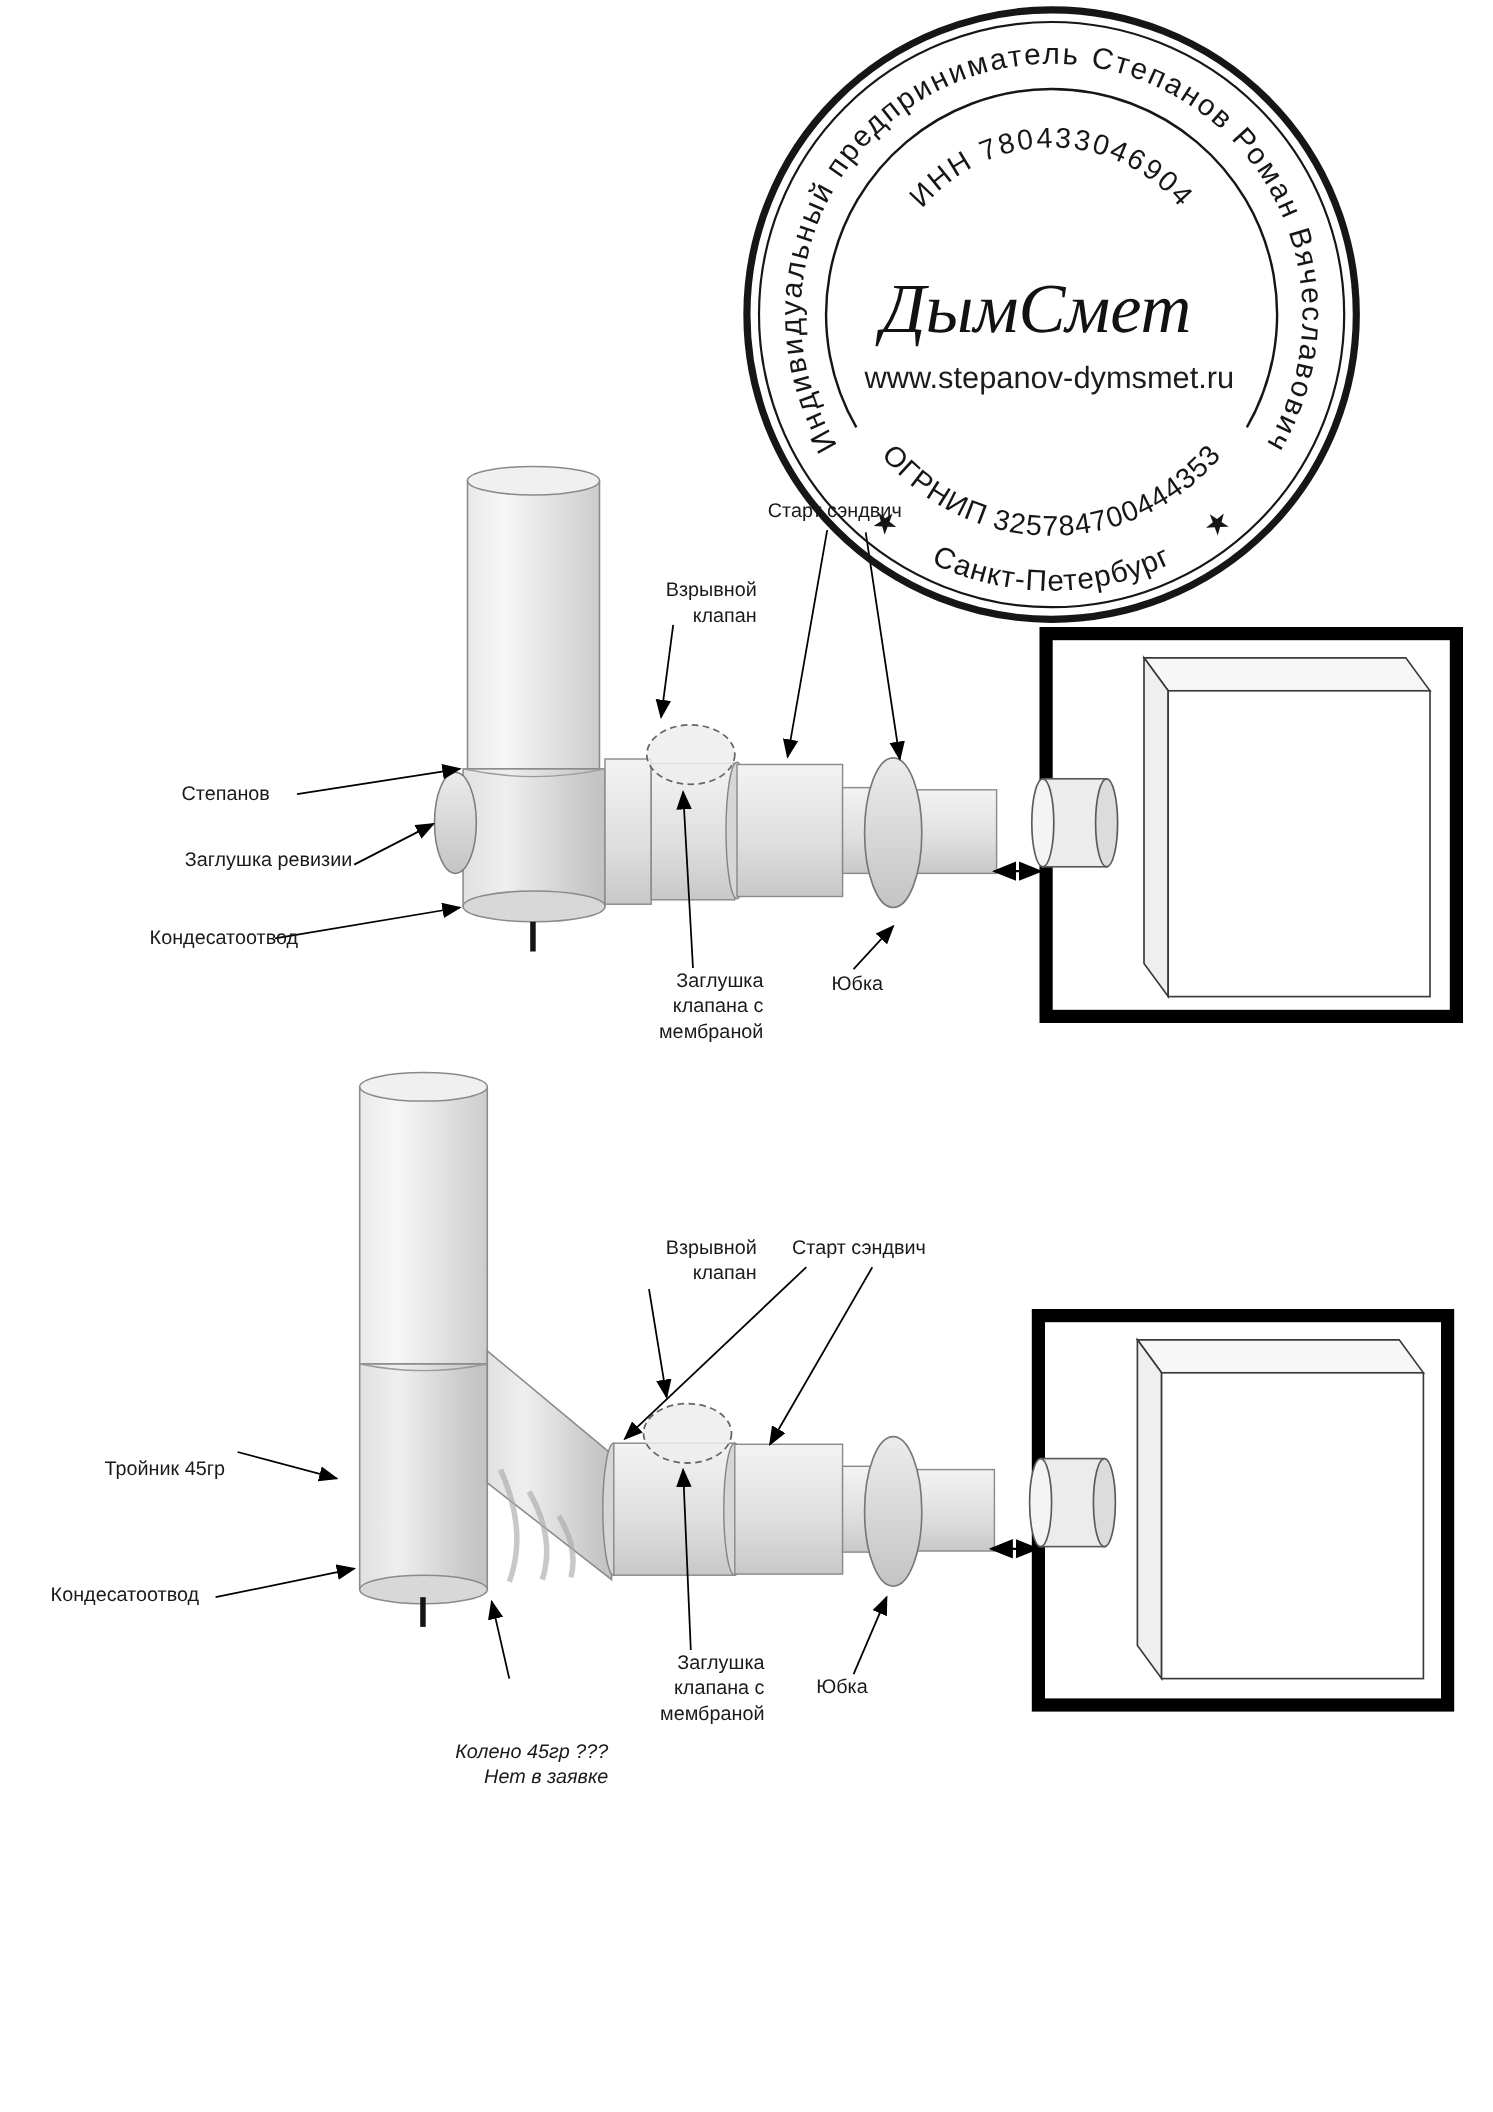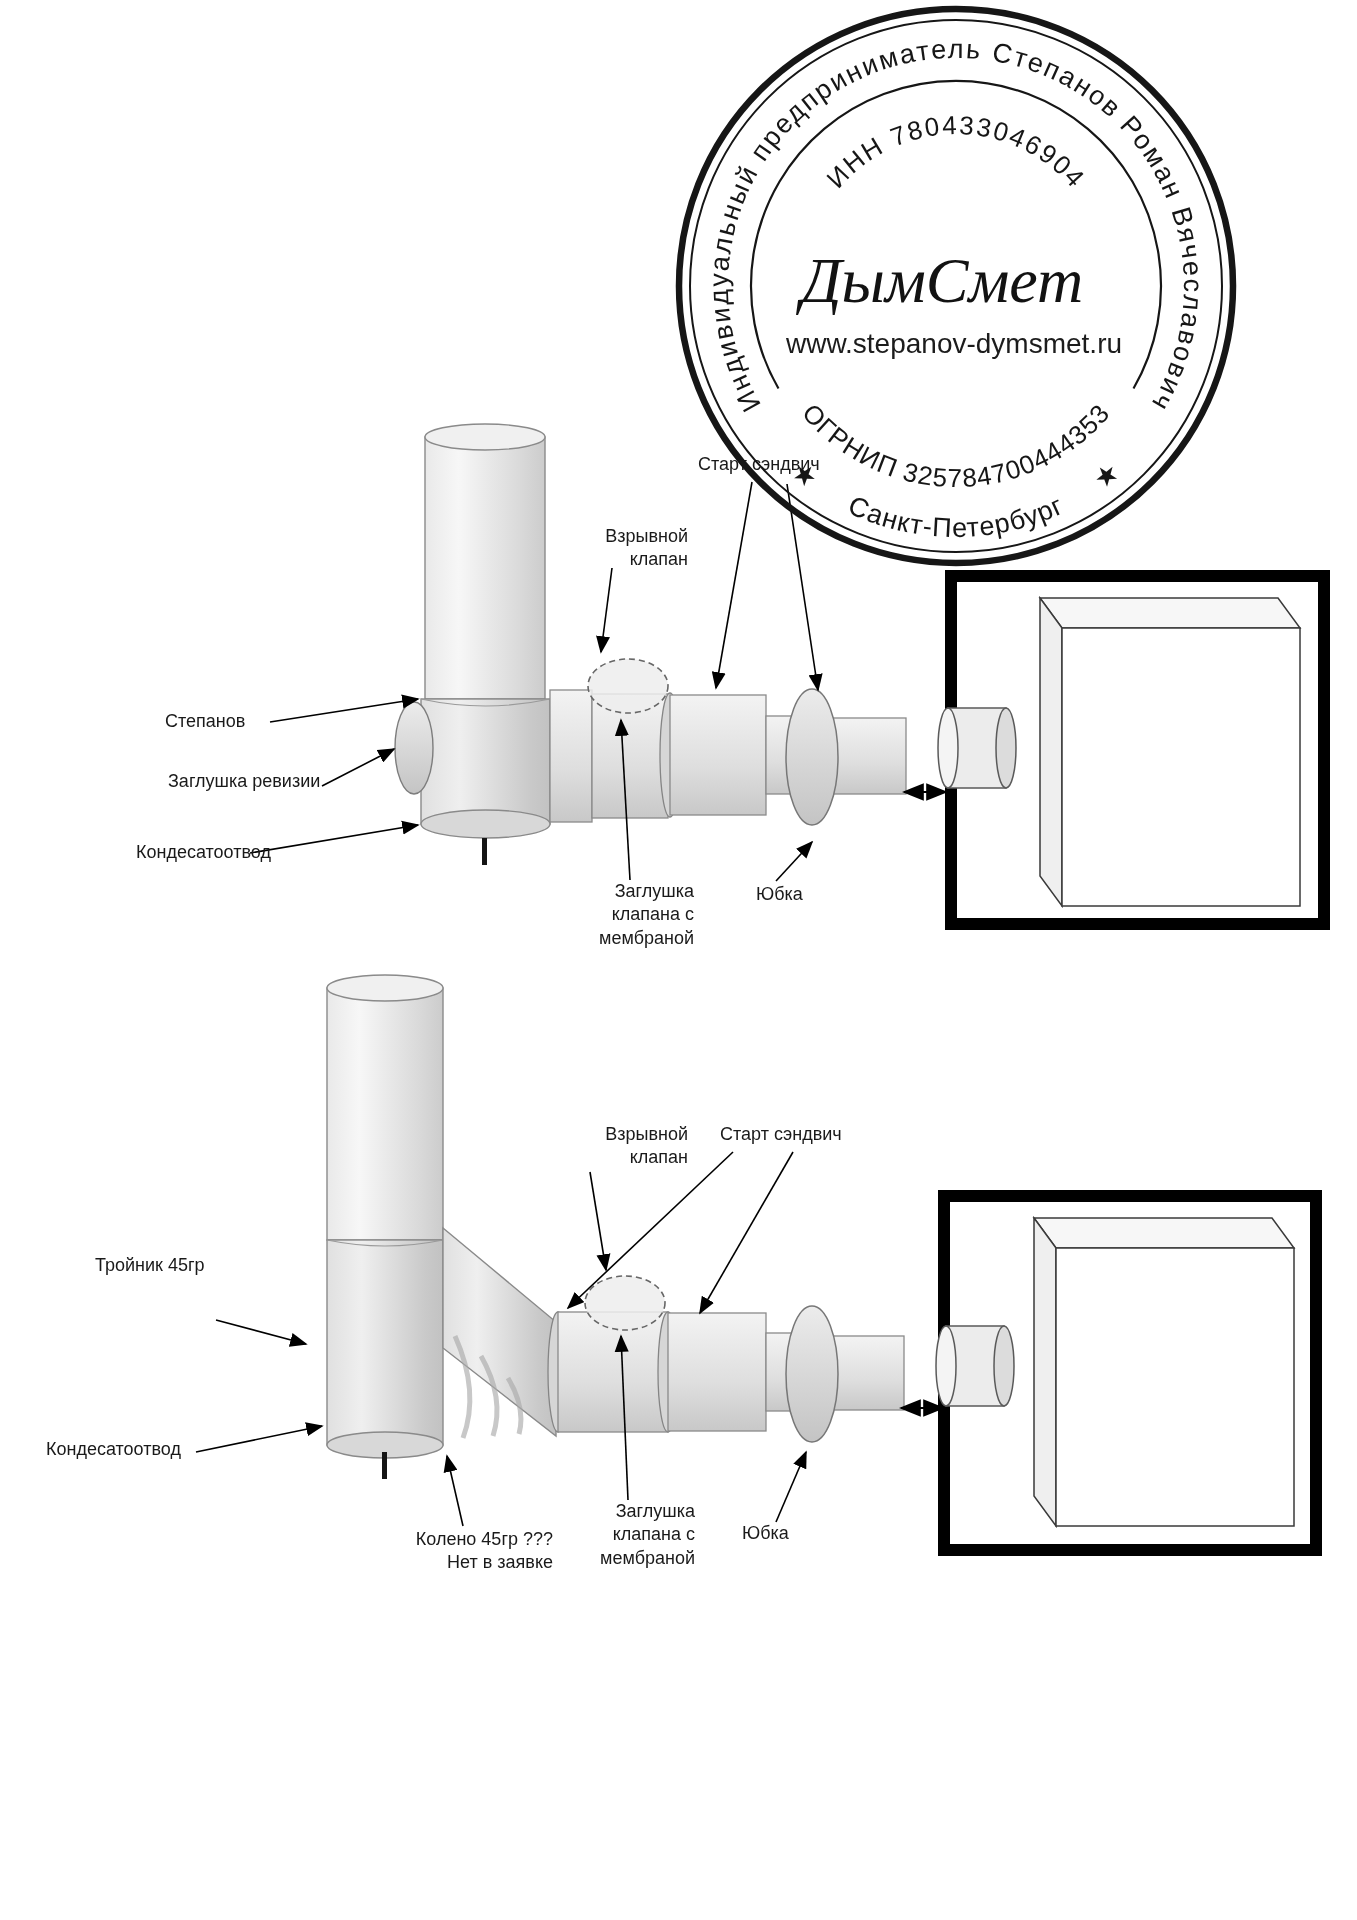--- a/index.html
+++ b/index.html
@@ -152,23 +152,23 @@
   <div class="lbl" style="left:152px;top:770px;margin-left:16px;">Заглушка ревизии</div>
   <div class="lbl" style="left:136px;top:841px;">Кондесатоотвод</div>
   <div class="lbl c" style="left:568px;top:525px;width:120px;">Взрывной
 клапан</div>
   <div class="lbl" style="left:698px;top:453px;">Старт сэндвич</div>
   <div class="lbl c" style="left:572px;top:880px;width:122px;">Заглушка
 клапана с
 мембраной</div>
   <div class="lbl" style="left:756px;top:883px;">Юбка</div>
 
-  <div class="lbl" style="left:95px;top:1254px;">Тройник 45гр</div>
+  <div class="lbl" style="left:95px;top:1324px;">Тройник 45гр</div>
   <div class="lbl" style="left:46px;top:1438px;">Кондесатоотвод</div>
-  <div class="lbl c" style="left:388px;top:1528px;width:165px;">Колено 45гр ???
+  <div class="lbl c" style="left:388px;top:1581px;width:165px;font-style:italic;">Колено 45гр ???
 Нет в заявке</div>
   <div class="lbl c" style="left:568px;top:1123px;width:120px;">Взрывной
 клапан</div>
   <div class="lbl" style="left:720px;top:1123px;">Старт сэндвич</div>
   <div class="lbl c" style="left:573px;top:1500px;width:122px;">Заглушка
 клапана с
 мембраной</div>
   <div class="lbl" style="left:742px;top:1522px;">Юбка</div>
 
   <svg class="layer" viewBox="0 0 1357 1920" width="1357" height="1920" style="pointer-events:none;">

